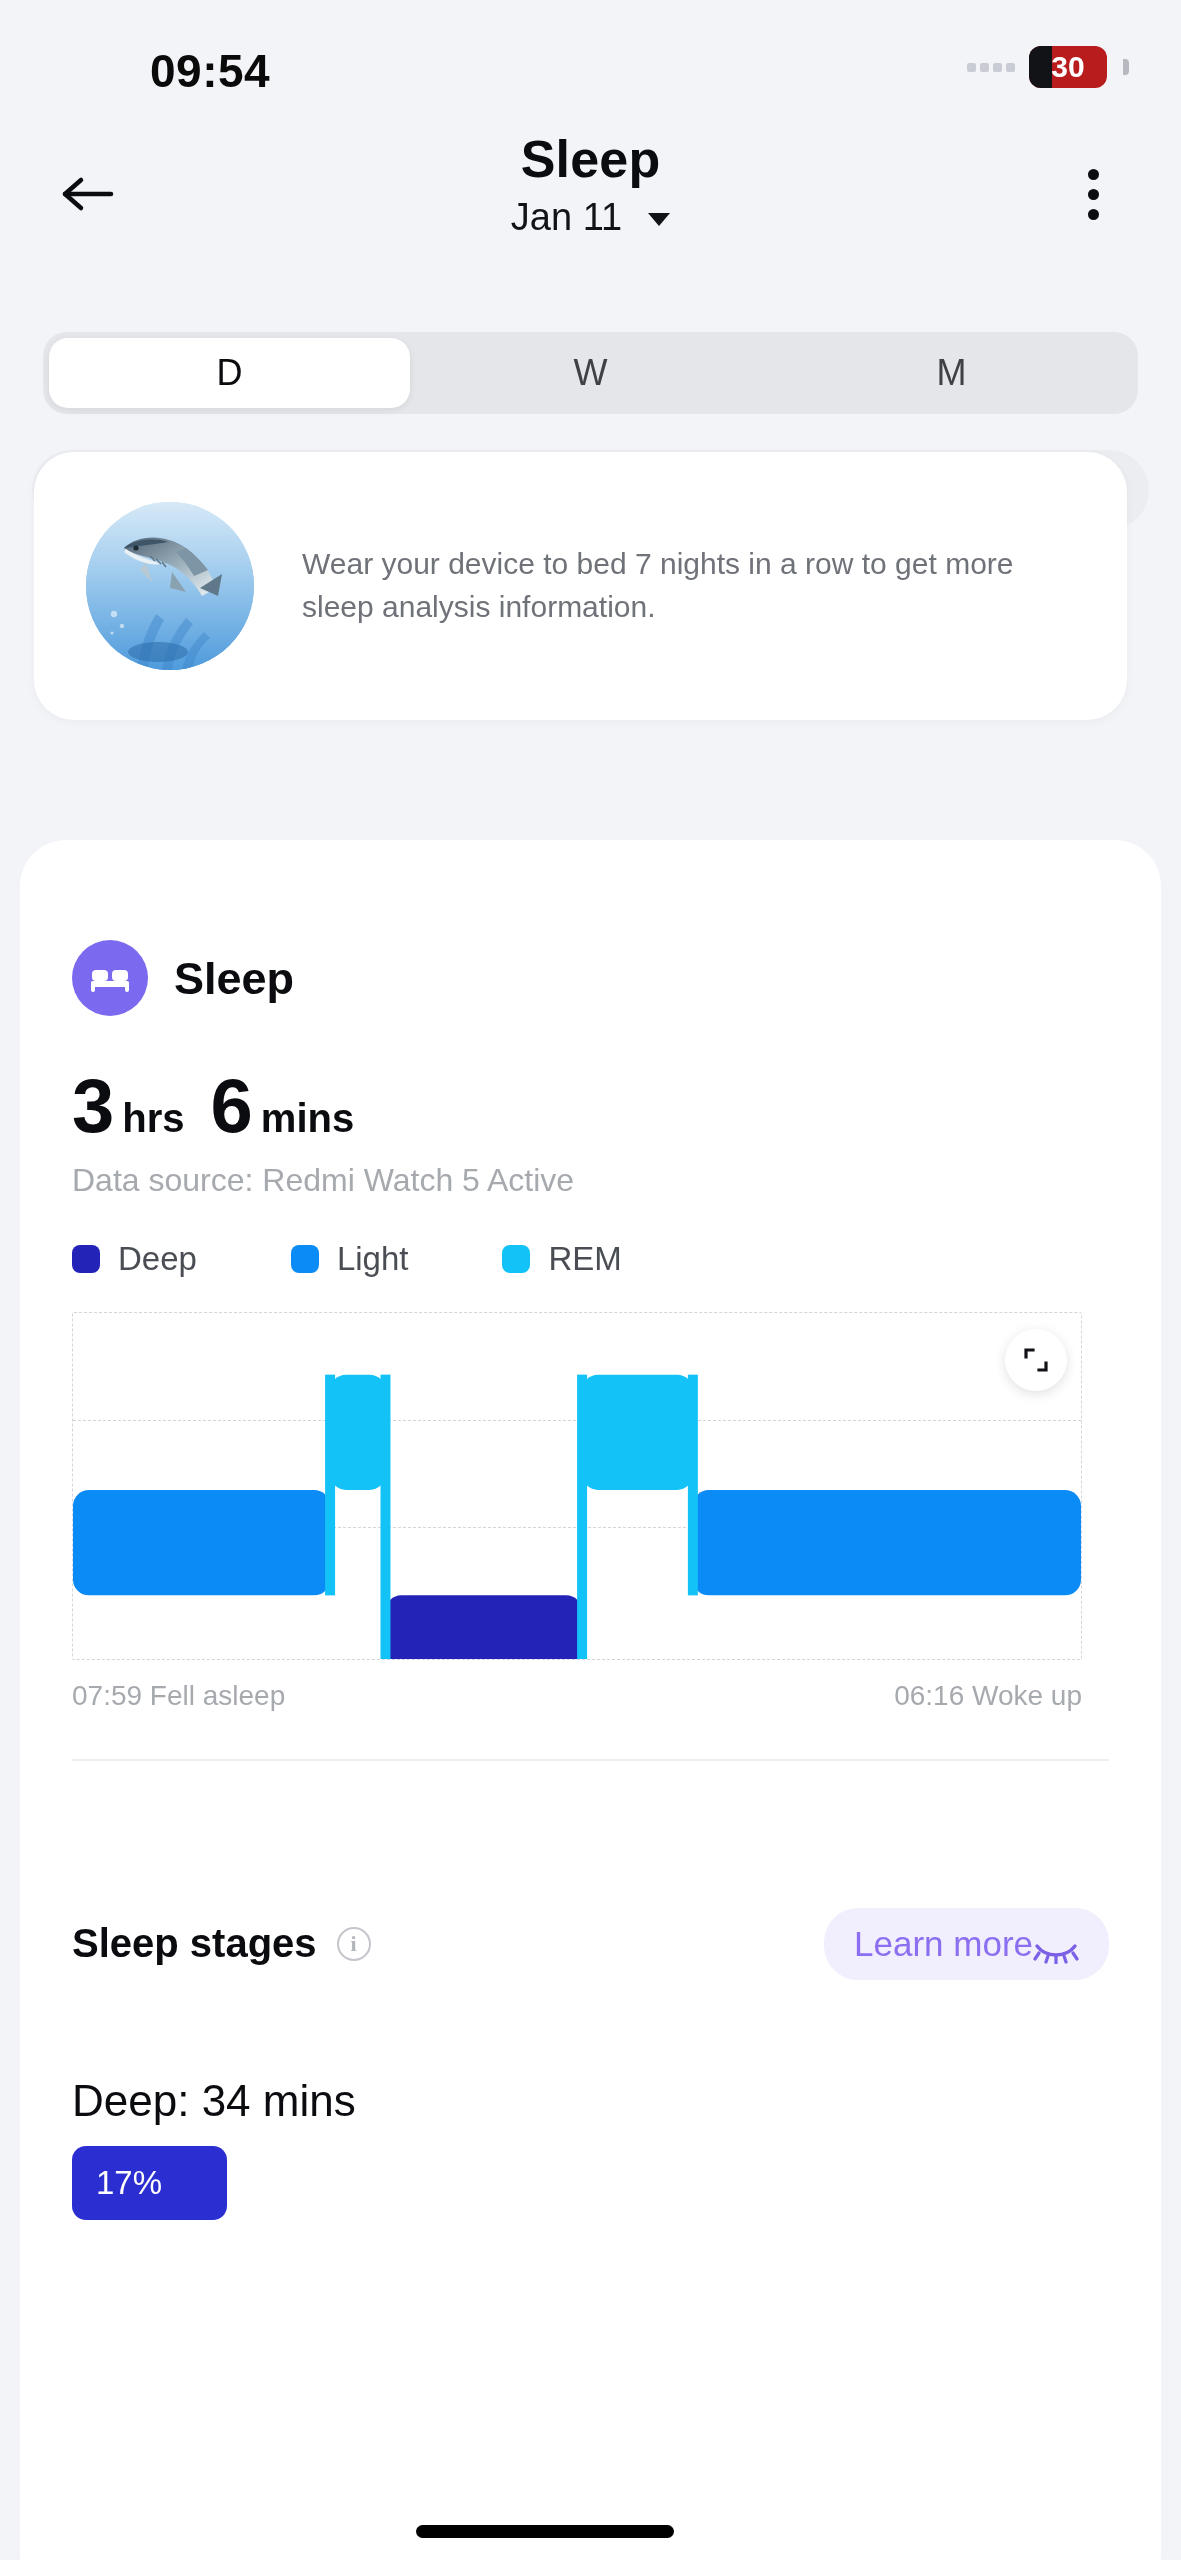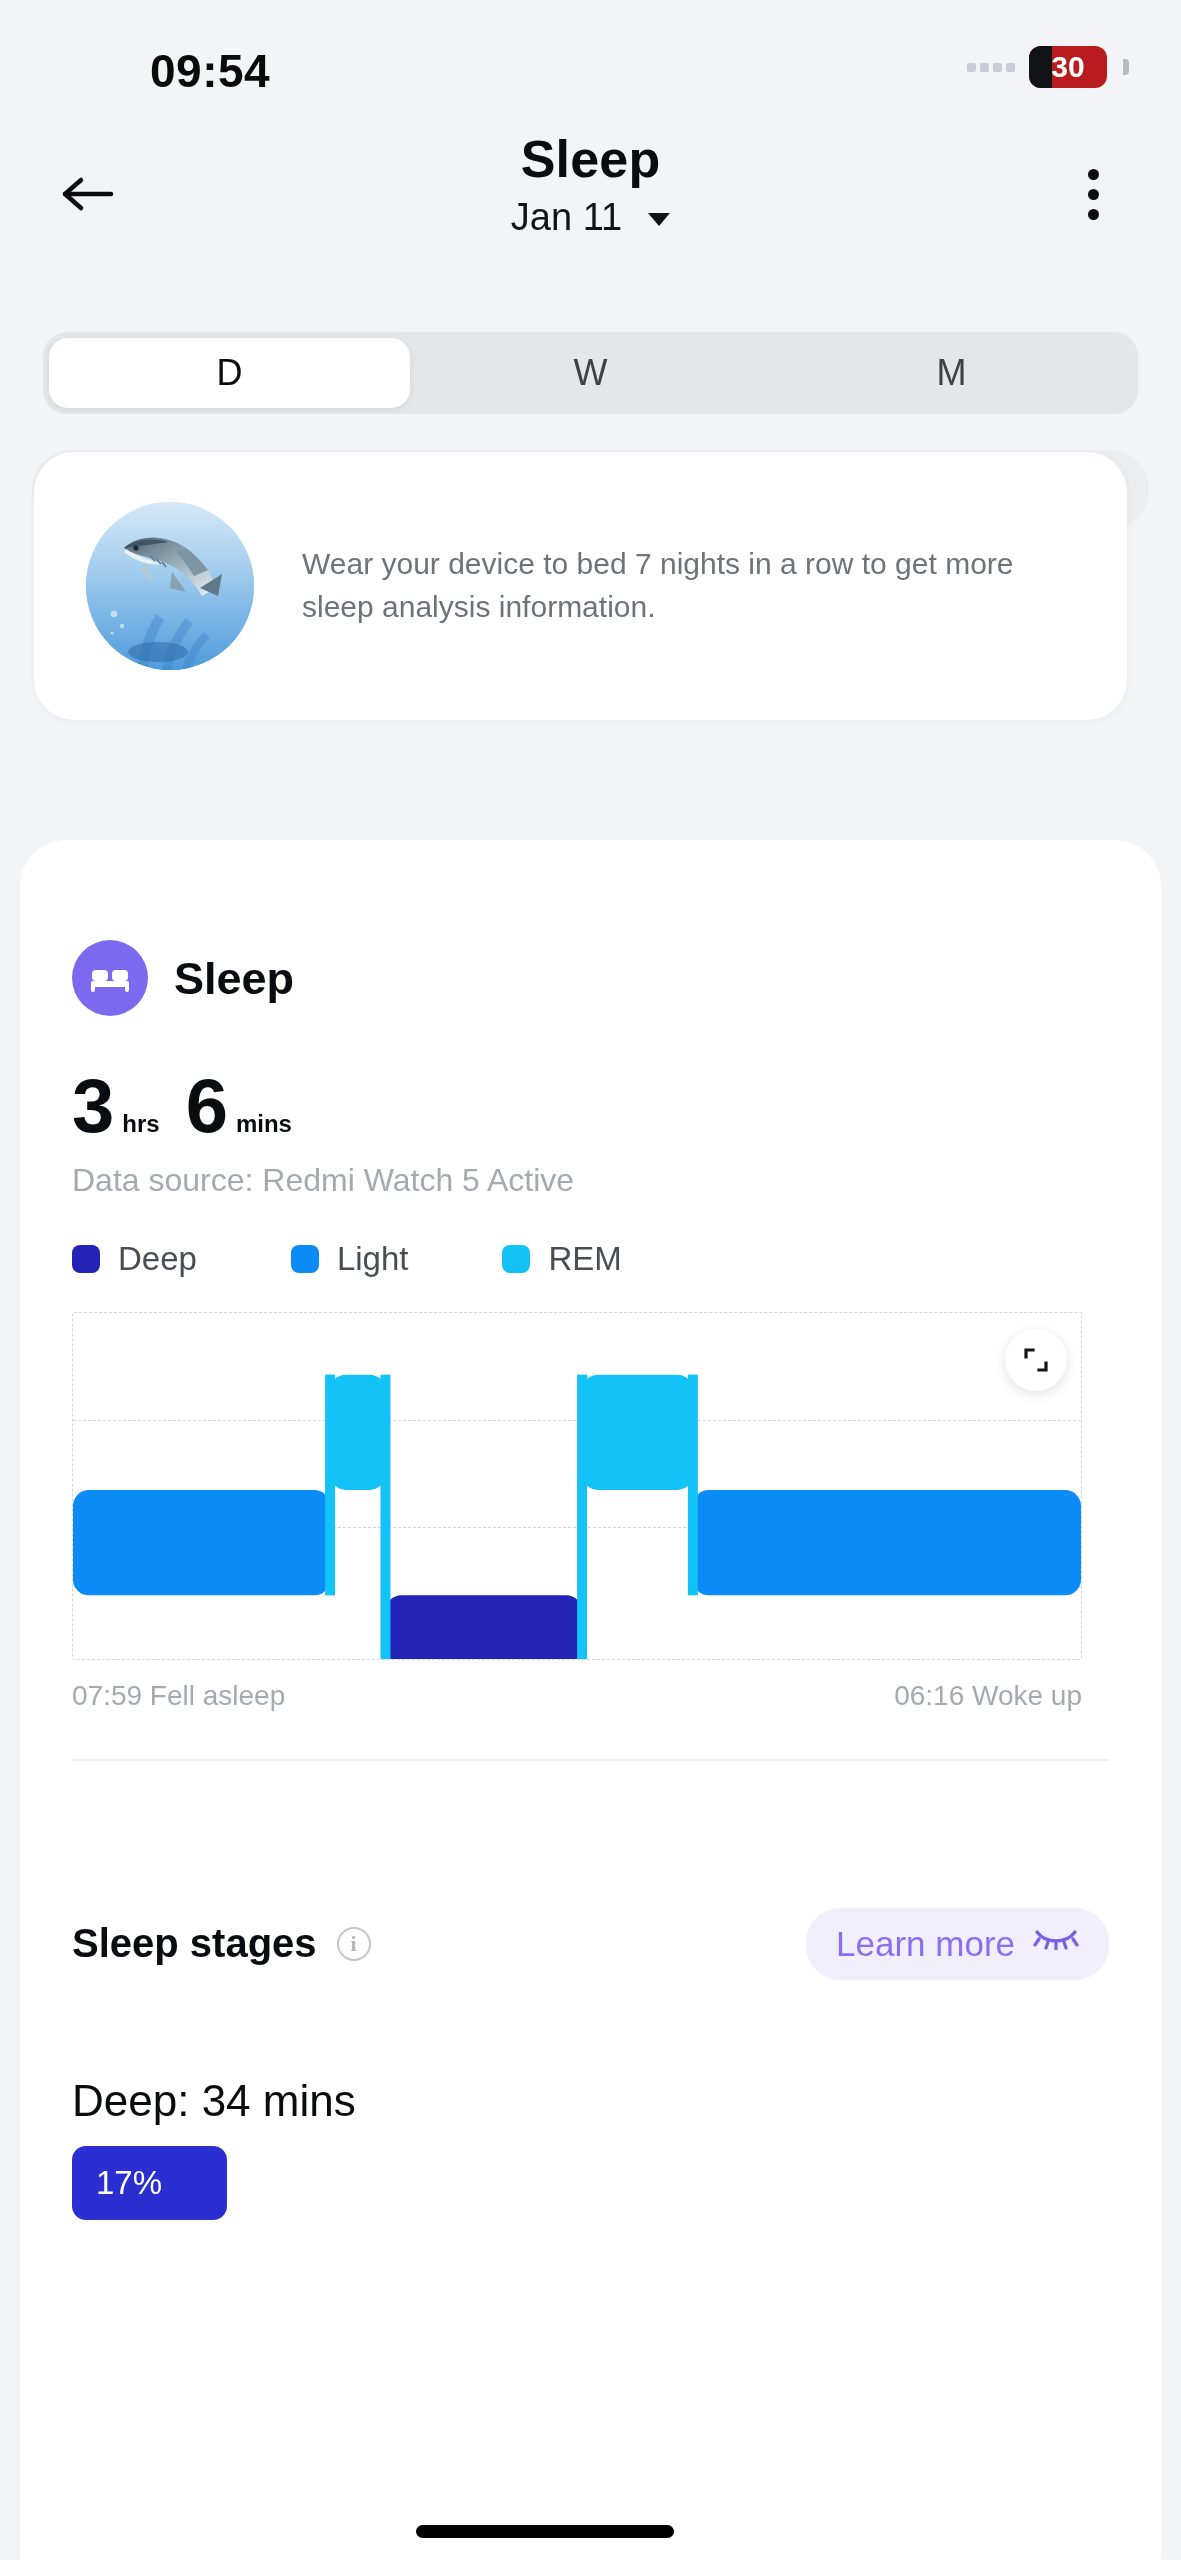--- a/index.html
+++ b/index.html
@@ -160,21 +160,21 @@
     align-items: center; justify-content: center; flex: 0 0 auto;
   }
   .sleep-head-label {
     font-size: 45px; font-weight: 700; color: #0b0c0f; line-height: 1;
   }
   .duration {
     margin-top: 52px;
     display: flex; align-items: baseline; gap: 0;
   }
   .dur-num { font-size: 76px; font-weight: 700; color: #0b0c0f; line-height: 1; }
-  .dur-unit { font-size: 24px; font-weight: 700; color: #0b0c0f; margin: 0 26px 0 8px; }
+  .dur-unit { font-size: 40px; font-weight: 700; color: #0b0c0f; margin: 0 26px 0 8px; }
   .dur-unit.last { margin-right: 0; }
   .data-source {
     margin-top: 16px; font-size: 32px; color: #a6a9ae; line-height: 1.3;
   }
 
   
   .legend {
     margin-top: 38px; display: flex; align-items: center; gap: 0;
   }
   .legend-item { display: flex; align-items: center; gap: 18px; margin-right: 94px; }
@@ -220,21 +220,21 @@
   .stages-left { display: flex; align-items: center; gap: 20px; }
   .stages-title { font-size: 40px; font-weight: 700; color: #0b0c0f; }
   .info-icon {
     width: 34px; height: 34px; border-radius: 50%;
     border: 2px solid #c4c6cb; color: #b2b5ba;
     font-size: 22px; display: flex; align-items: center;
     justify-content: center; font-weight: 700; cursor: pointer;
     font-family: "Liberation Serif", serif;
   }
   .learn-more {
-    display: flex; align-items: flex-start; gap: 18px;
+    display: flex; align-items: flex-end; 
     background: #f1eefd; border-radius: 34px;
     padding: 16px 30px; cursor: pointer;
   }
   .learn-more-text { font-size: 35px; color: #8b6ff0; }
 
   .deep-title {
     margin-top: 96px; font-size: 44px; font-weight: 400; color: #0b0c0f;
   }
   .pct-chip {
     margin-top: 20px; width: 155px; height: 74px;

